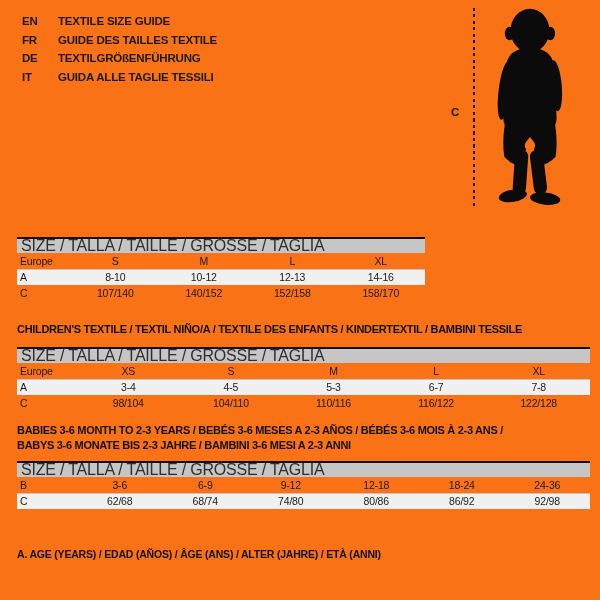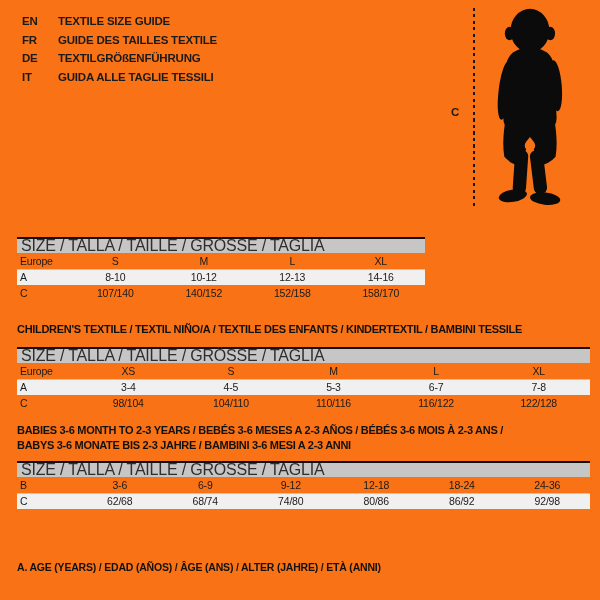--- a/index.html
+++ b/index.html
@@ -40,21 +40,21 @@
               font-size:16px; color:#2e2e2e; letter-spacing:-0.2px;
               display:flex; align-items:center; padding-left:4px; }
   table.sizes { width:100%; border-collapse:collapse; table-layout:fixed; }
   table.sizes td { height:16px; font-size:10.5px; letter-spacing:-0.2px;
                    text-align:center; vertical-align:middle; padding:0; }
   table.sizes td.rowlabel { text-align:left; padding-left:3px; }
   table.sizes tr.first td { border-bottom:1px solid #c4c4c4; }
   table.sizes tr.shade td { background:#f0f0f0; }
 
   
-  .footnotes { position:absolute; left:17px; top:559px; }
+  .footnotes { position:absolute; left:17px; top:546px; }
   .footnote { font-size:10.5px; font-weight:700; letter-spacing:-0.2px; line-height:16.5px; color:#111; }
 </style>
 </head>
 <body>
 
 <div class="stage">
 
   <div class="lang-block">
     <div class="lang-row">
       <span>EN</span>

